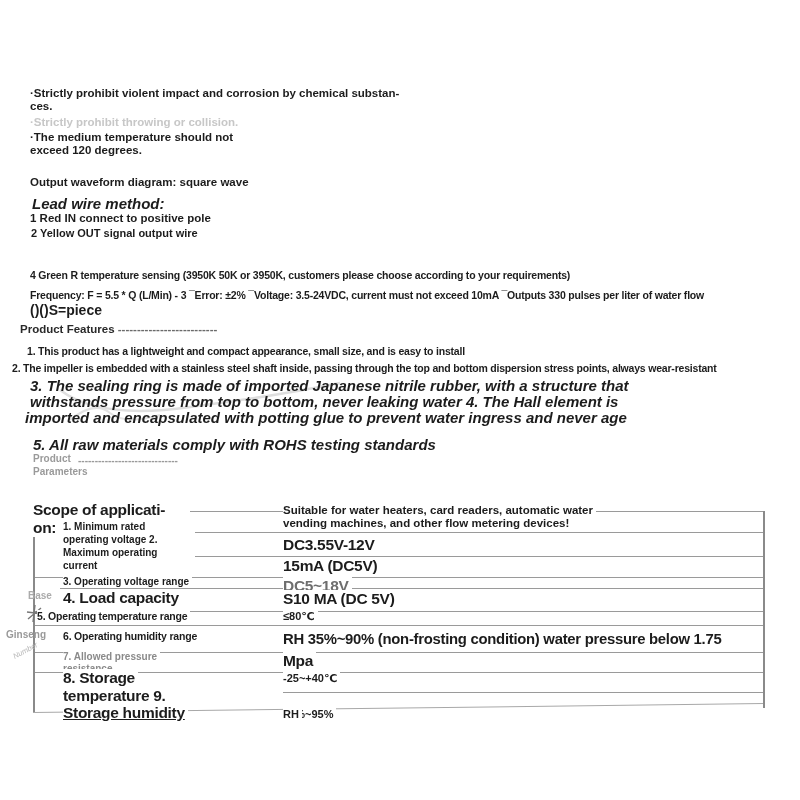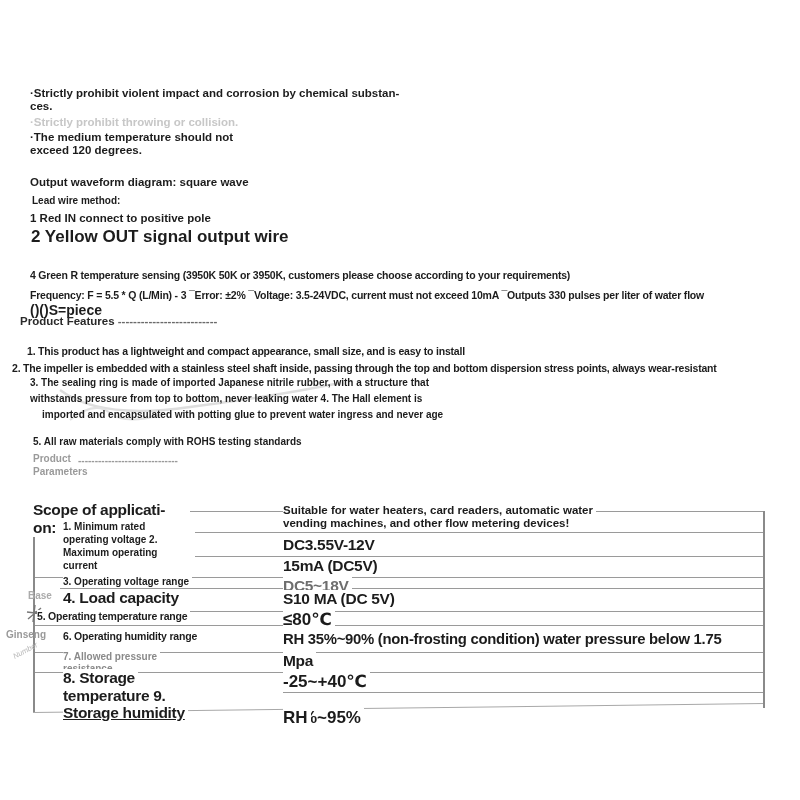--- a/index.html
+++ b/index.html
@@ -2,22 +2,22 @@
 <html><head>
 <meta charset="utf-8">
 <style>
   html,body{margin:0;padding:0;background:#fff;}
   .page{position:relative;width:772px;height:800px;background:#ffffff;overflow:hidden;
         font-family:"Liberation Sans","DejaVu Sans",sans-serif;color:#1c1c1c;}
   .t{position:absolute;white-space:nowrap;font-weight:700;color:#1c1c1c;line-height:1.15;}
   .s10{font-size:10px;}
   .s105{font-size:10.5px;letter-spacing:-0.2px;}
   .s11{font-size:11.5px;}
-  .s12{font-size:10px;}
-  .s14{font-size:17px;}
+  .s12{font-size:15px;font-style:italic;}
+  .s14{font-size:11px;}
   .s15{font-size:15.5px;letter-spacing:-0.3px;}
   .s16{font-size:14px;}
   .muted{color:#c7c7c7;}
   .gray{color:#9a9a9a;}
   .dimgray{color:#8a8a8a;}
   .dimval{color:#6e6e6e;}
   .bg{background:#ffffff;padding:0 3px 0 0;}
   .cond{transform:scaleX(0.96);transform-origin:0 0;}
   .hline{position:absolute;height:0;border-top:1.5px solid #9a9a9a;}
   .vline{position:absolute;width:0;border-left:2px solid #8a8a8a;}
@@ -42,29 +42,29 @@
   <div class="t s11" style="left:30px;top:144px;">exceed 120 degrees.</div>
 
   <div class="t s11" style="left:30px;top:176px;">Output waveform diagram: square wave</div>
   <div class="t s12" style="left:32px;top:195px;">Lead wire method:</div>
   <div class="t s11" style="left:30px;top:212px;">1 Red IN connect to positive pole</div>
   <div class="t s14" style="left:31px;top:227px;">2 Yellow OUT signal output wire</div>
   <div class="t s105" style="left:30px;top:269px;">4 Green R temperature sensing (3950K 50K or 3950K, customers please choose according to your requirements)</div>
   <div class="t s105" style="left:30px;top:289px;">Frequency: F = 5.5 * Q (L/Min) - 3  ¯Error: ±2%  ¯Voltage: 3.5-24VDC, current must not exceed 10mA  ¯Outputs 330 pulses per liter of water flow</div>
   <div class="t s16" style="left:30px;top:302px;">()()S=piece</div>
 
-  <div class="t s11" style="left:20px;top:315px;color:#2a2a2a;">
+  <div class="t s11" style="left:20px;top:323px;color:#2a2a2a;">
     <span>Product Features</span>
     <span class="gray" style="color:#6a6a6a;">--------------------------</span>
   </div>
   <div class="t s105" style="left:27px;top:345px;text-align:right;">1. This product has a lightweight and compact appearance, small size, and is easy to install</div>
   <div class="t s105" style="left:12px;top:362px;">2. The impeller is embedded with a stainless steel shaft inside, passing through the top and bottom dispersion stress points, always wear-resistant</div>
   <div class="t s12" style="left:30px;top:377px;">3. The sealing ring is made of imported Japanese nitrile rubber, with a structure that</div>
   <div class="t s12" style="left:30px;top:393px;">withstands pressure from top to bottom, never leaking water 4. The Hall element is</div>
-  <div class="t s12" style="left:30px;top:409px;padding-left:12px;">imported and encapsulated with potting glue to prevent water ingress and never age</div>
+  <div class="t s12" style="left:13px;top:409px;padding-left:12px;">imported and encapsulated with potting glue to prevent water ingress and never age</div>
   <div class="t s12" style="left:33px;top:436px;">5. All raw materials comply with ROHS testing standards</div>
 
   <div class="t s10 gray" style="left:33px;top:453px;font-weight:700;">Product</div>
   <div class="t s10 gray" style="left:78px;top:455px;">------------------------------</div>
   <div class="t s10 gray" style="left:33px;top:466px;">Parameters</div>
 
   <div class="hline" style="left:190px;top:511px;width:573px;"></div>
   <div class="hline" style="left:195px;top:532px;width:568px;"></div>
   <div class="hline" style="left:195px;top:556px;width:568px;"></div>
   <div class="hline" style="left:35px;top:577px;width:728px;"></div>

